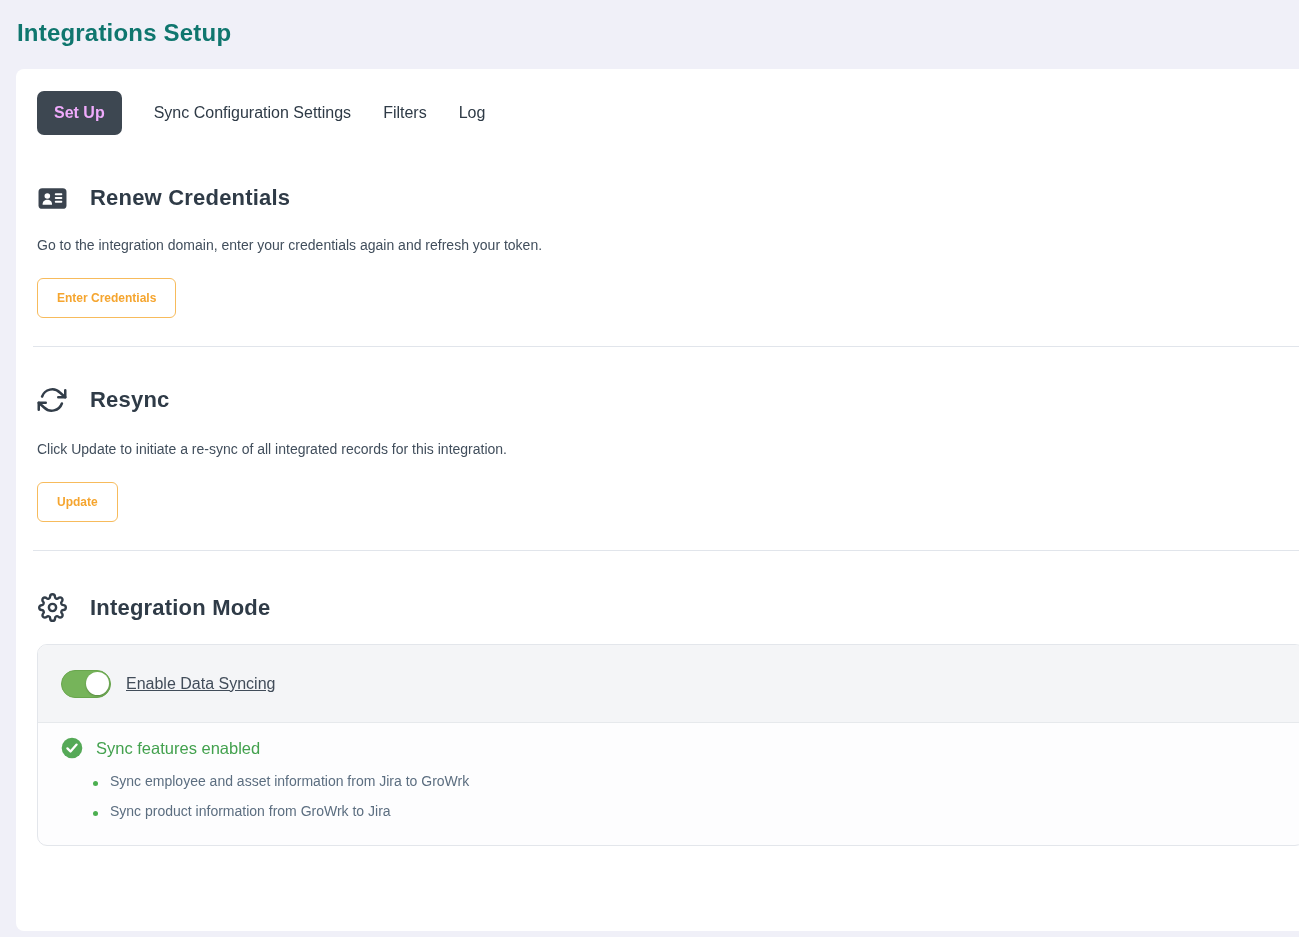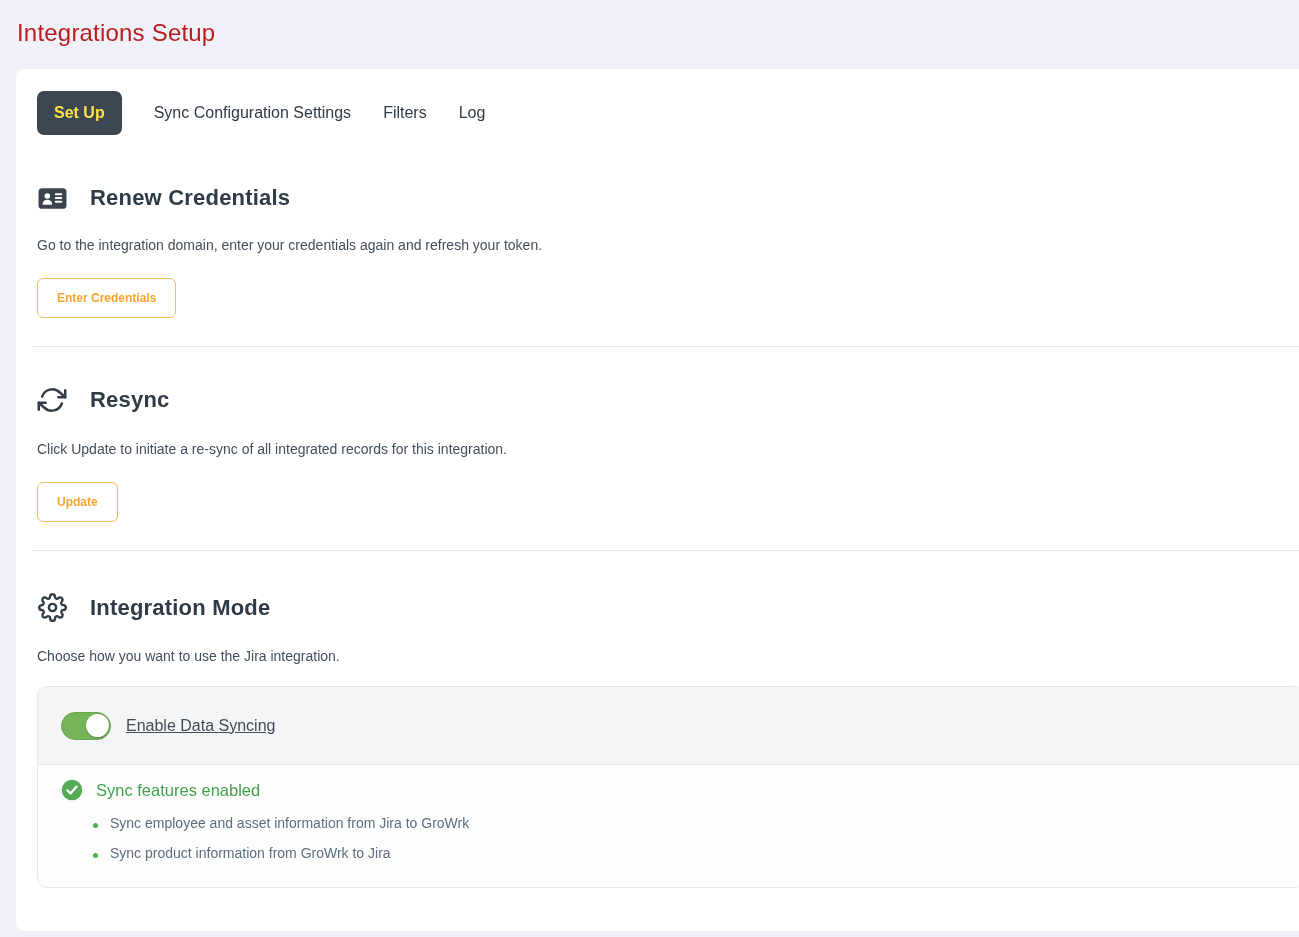--- a/index.html
+++ b/index.html
@@ -4,38 +4,38 @@
 <style>
   * { margin:0; padding:0; box-sizing:border-box; }
   html,body { width:1299px; height:937px; }
   body {
     background:#f0f0f8;
     font-family:"Liberation Sans", sans-serif;
     color:#3a4450;
     overflow:hidden;
   }
   .page-title {
-    font-size:24px; font-weight:400; color:#b91c1c;
+    font-size:24px; font-weight:700; color:#0f766e;
     margin:19px 0 0 17px; letter-spacing:.2px;
   }
   .card {
     margin:22px 0 0 16px;
     width:1283px; height:862px;
     background:#ffffff;
     border-radius:8px 0 0 8px;
     padding:22px 0 0 21px;
   }
   
   .tabs { display:flex; align-items:center; gap:32px; }
   .tab {
     font-size:16px; font-weight:500; color:#2e3a46; cursor:pointer;
     padding:13px 0; white-space:nowrap;
   }
   .tab.active {
-    background:#3d4751; color:#fde047; font-weight:700;
+    background:#3d4751; color:#f0abfc; font-weight:700;
     border-radius:7px; padding:13px 17px;
   }
   
   .sec-head { display:flex; align-items:center; gap:23px; }
   .sec-head.first { margin-top:50px; }
   .sec-head h2 { font-size:22px; font-weight:700; color:#2f3b47; letter-spacing:.2px; }
   .icon-box { width:30px; display:flex; justify-content:center; align-items:center; }
   .desc { font-size:14px; color:#414e5c; margin-top:26px; }
   .btn-outline {
     display:inline-block; margin-top:25px;
@@ -132,21 +132,20 @@
   
   <div class="sec-head sec-gap2">
     <span class="icon-box">
       <svg width="29" height="29" viewBox="0 0 24 24" fill="none" stroke="#323d49" stroke-width="2" stroke-linecap="round" stroke-linejoin="round">
         <circle cx="12" cy="12" r="3"></circle>
         <path d="M19.4 15a1.65 1.65 0 0 0 .33 1.82l.06.06a2 2 0 0 1 0 2.83 2 2 0 0 1-2.83 0l-.06-.06a1.65 1.65 0 0 0-1.82-.33 1.65 1.65 0 0 0-1 1.51V21a2 2 0 0 1-2 2 2 2 0 0 1-2-2v-.09A1.65 1.65 0 0 0 9 19.4a1.65 1.65 0 0 0-1.82.33l-.06.06a2 2 0 0 1-2.83 0 2 2 0 0 1 0-2.83l.06-.06a1.65 1.65 0 0 0 .33-1.82 1.65 1.65 0 0 0-1.51-1H3a2 2 0 0 1-2-2 2 2 0 0 1 2-2h.09A1.65 1.65 0 0 0 4.6 9a1.65 1.65 0 0 0-.33-1.82l-.06-.06a2 2 0 0 1 0-2.83 2 2 0 0 1 2.83 0l.06.06a1.65 1.65 0 0 0 1.82.33H9a1.65 1.65 0 0 0 1-1.51V3a2 2 0 0 1 2-2 2 2 0 0 1 2 2v.09a1.65 1.65 0 0 0 1 1.51 1.65 1.65 0 0 0 1.82-.33l.06-.06a2 2 0 0 1 2.83 0 2 2 0 0 1 0 2.83l-.06.06a1.65 1.65 0 0 0-.33 1.82V9a1.65 1.65 0 0 0 1.51 1H21a2 2 0 0 1 2 2 2 2 0 0 1-2 2h-.09a1.65 1.65 0 0 0-1.51 1z"></path>
       </svg>
     </span>
     <h2>Integration Mode</h2>
   </div>
-  <p class="desc">Choose how you want to use the Jira integration.</p>
 
   <div class="panel">
     <div class="panel-header">
       <div class="toggle">
         <div class="knob"></div>
       </div>
       <span class="toggle-label">Enable Data Syncing</span>
     </div>
     <div class="panel-body">
       <div class="status-row">

